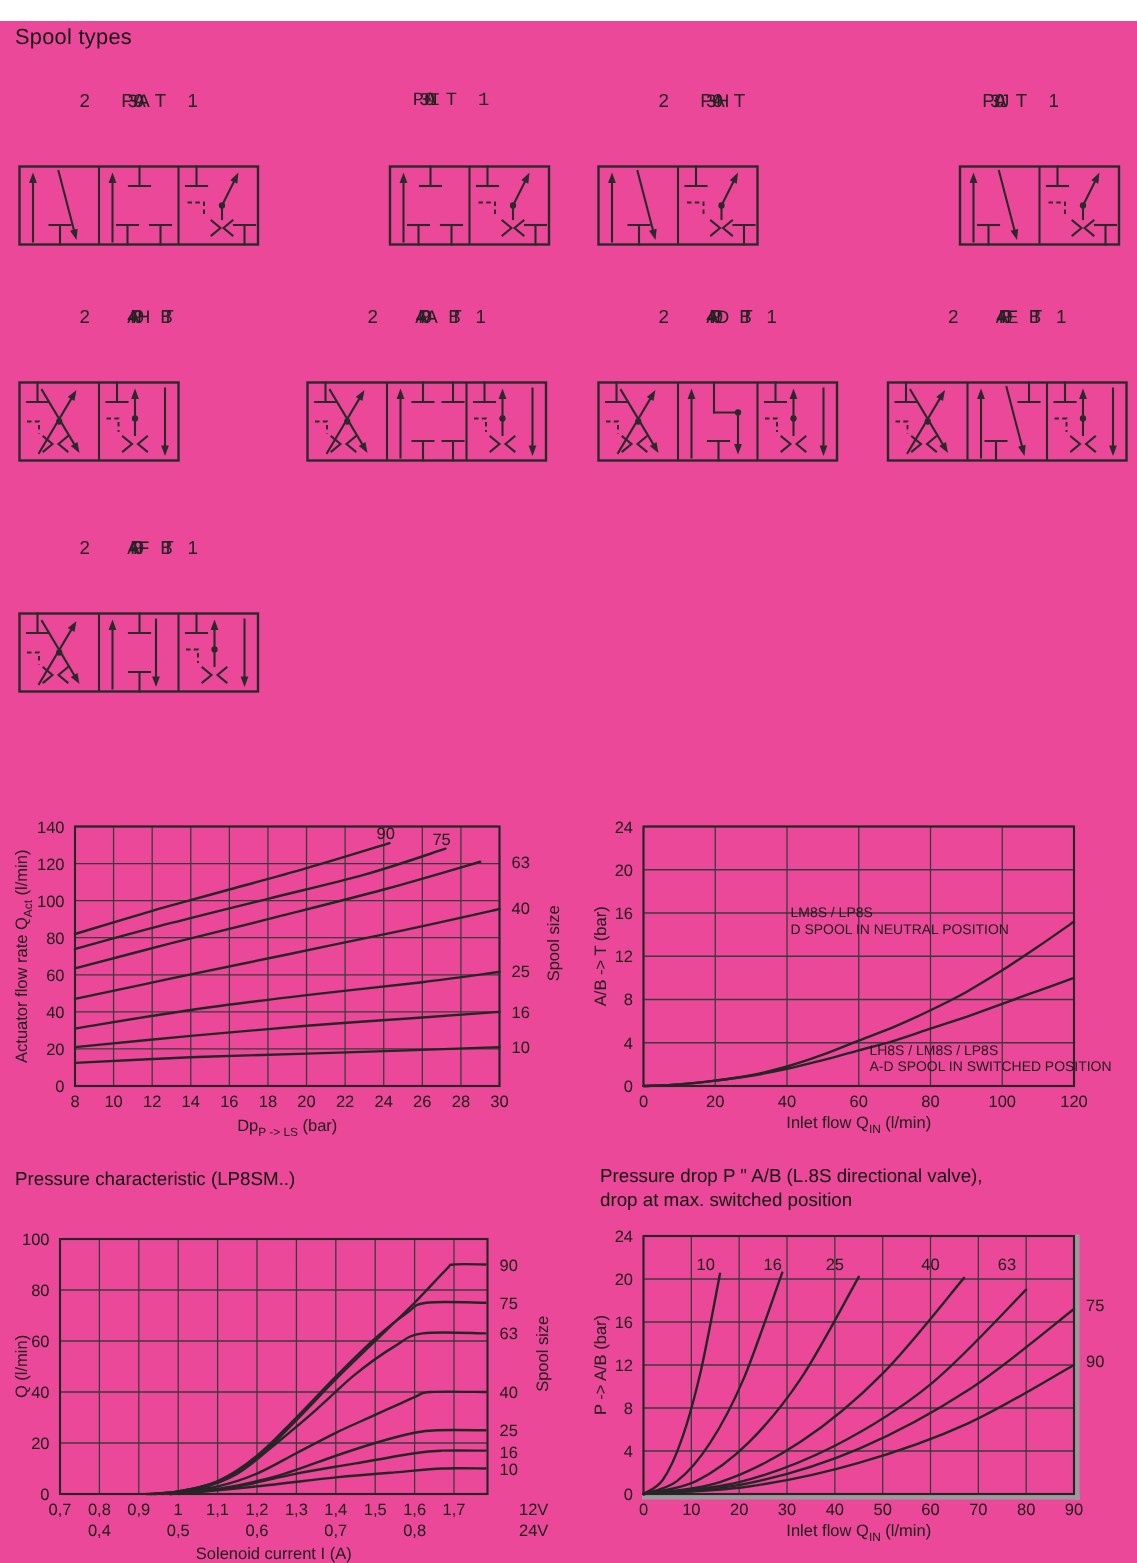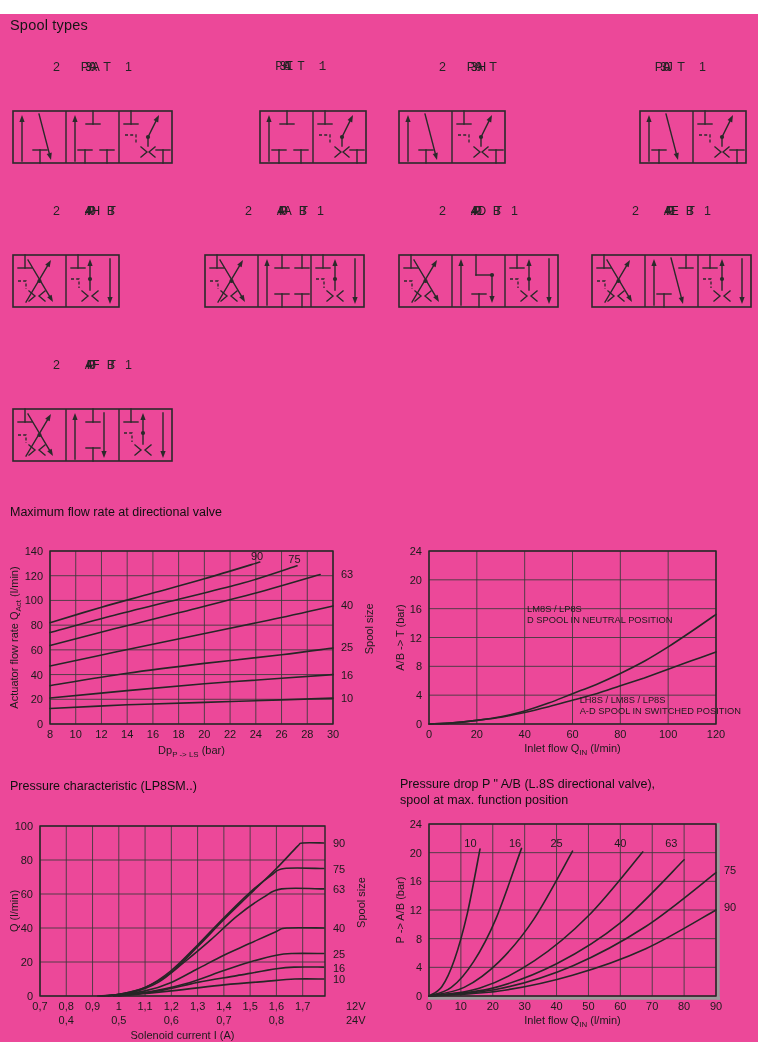--- a/index.html
+++ b/index.html
@@ -439,21 +439,20 @@
               <line x1="44" y1="4" x2="44" y2="42" class="vs"></line>
               <polygon points="44,49 41.4,42 46.6,42" class="vfill"></polygon>
             </g>
           </g>
         </svg>
       </div>
     </div>
 
   <section class="chart" id="chart-sec-0" style="left:0;top:488px;height:270px">
     <div class="ctitle" style="left:10px;top:2px">
-      <div>Maximum flow rate at directional valve</div>
     </div>
   <svg width="379" height="270" class="csvg">
         <line x1="50" y1="49" x2="50" y2="222" class="grid"></line>
         <line x1="75.72727272727272" y1="49" x2="75.72727272727272" y2="222" class="grid"></line>
         <line x1="101.45454545454545" y1="49" x2="101.45454545454545" y2="222" class="grid"></line>
         <line x1="127.18181818181817" y1="49" x2="127.18181818181817" y2="222" class="grid"></line>
         <line x1="152.9090909090909" y1="49" x2="152.9090909090909" y2="222" class="grid"></line>
         <line x1="178.63636363636363" y1="49" x2="178.63636363636363" y2="222" class="grid"></line>
         <line x1="204.36363636363635" y1="49" x2="204.36363636363635" y2="222" class="grid"></line>
         <line x1="230.0909090909091" y1="49" x2="230.0909090909091" y2="222" class="grid"></line>
@@ -615,21 +614,21 @@
         <text x="333" y="160" text-anchor="start" class="curvelab"><tspan>40</tspan></text>
         <text x="333" y="185.5" text-anchor="start" class="curvelab"><tspan>25</tspan></text>
         <text x="333" y="199.95" text-anchor="start" class="curvelab"><tspan>16</tspan></text>
         <text x="333" y="211" text-anchor="start" class="curvelab"><tspan>10</tspan></text>
       </svg>
     </section>
 
   <section class="chart" id="chart-sec-3" style="left:379px;top:758px;height:284px">
     <div class="ctitle" style="left:21px;top:4px">
       <div>Pressure drop P " A/B (L.8S directional valve),</div>
-      <div>spool at max. function position</div>
+      <div>drop at max. switched position</div>
     </div>
   <svg width="379" height="284" class="csvg">
         <rect x="337.7" y="51" width="3" height="177" class="graybar"></rect>
         <rect x="49" y="224.7" width="292" height="3" class="graybar"></rect>
         <line x1="50" y1="52" x2="50" y2="224" class="grid"></line>
         <line x1="81.88888888888889" y1="52" x2="81.88888888888889" y2="224" class="grid"></line>
         <line x1="113.77777777777777" y1="52" x2="113.77777777777777" y2="224" class="grid"></line>
         <line x1="145.66666666666666" y1="52" x2="145.66666666666666" y2="224" class="grid"></line>
         <line x1="177.55555555555554" y1="52" x2="177.55555555555554" y2="224" class="grid"></line>
         <line x1="209.44444444444446" y1="52" x2="209.44444444444446" y2="224" class="grid"></line>

